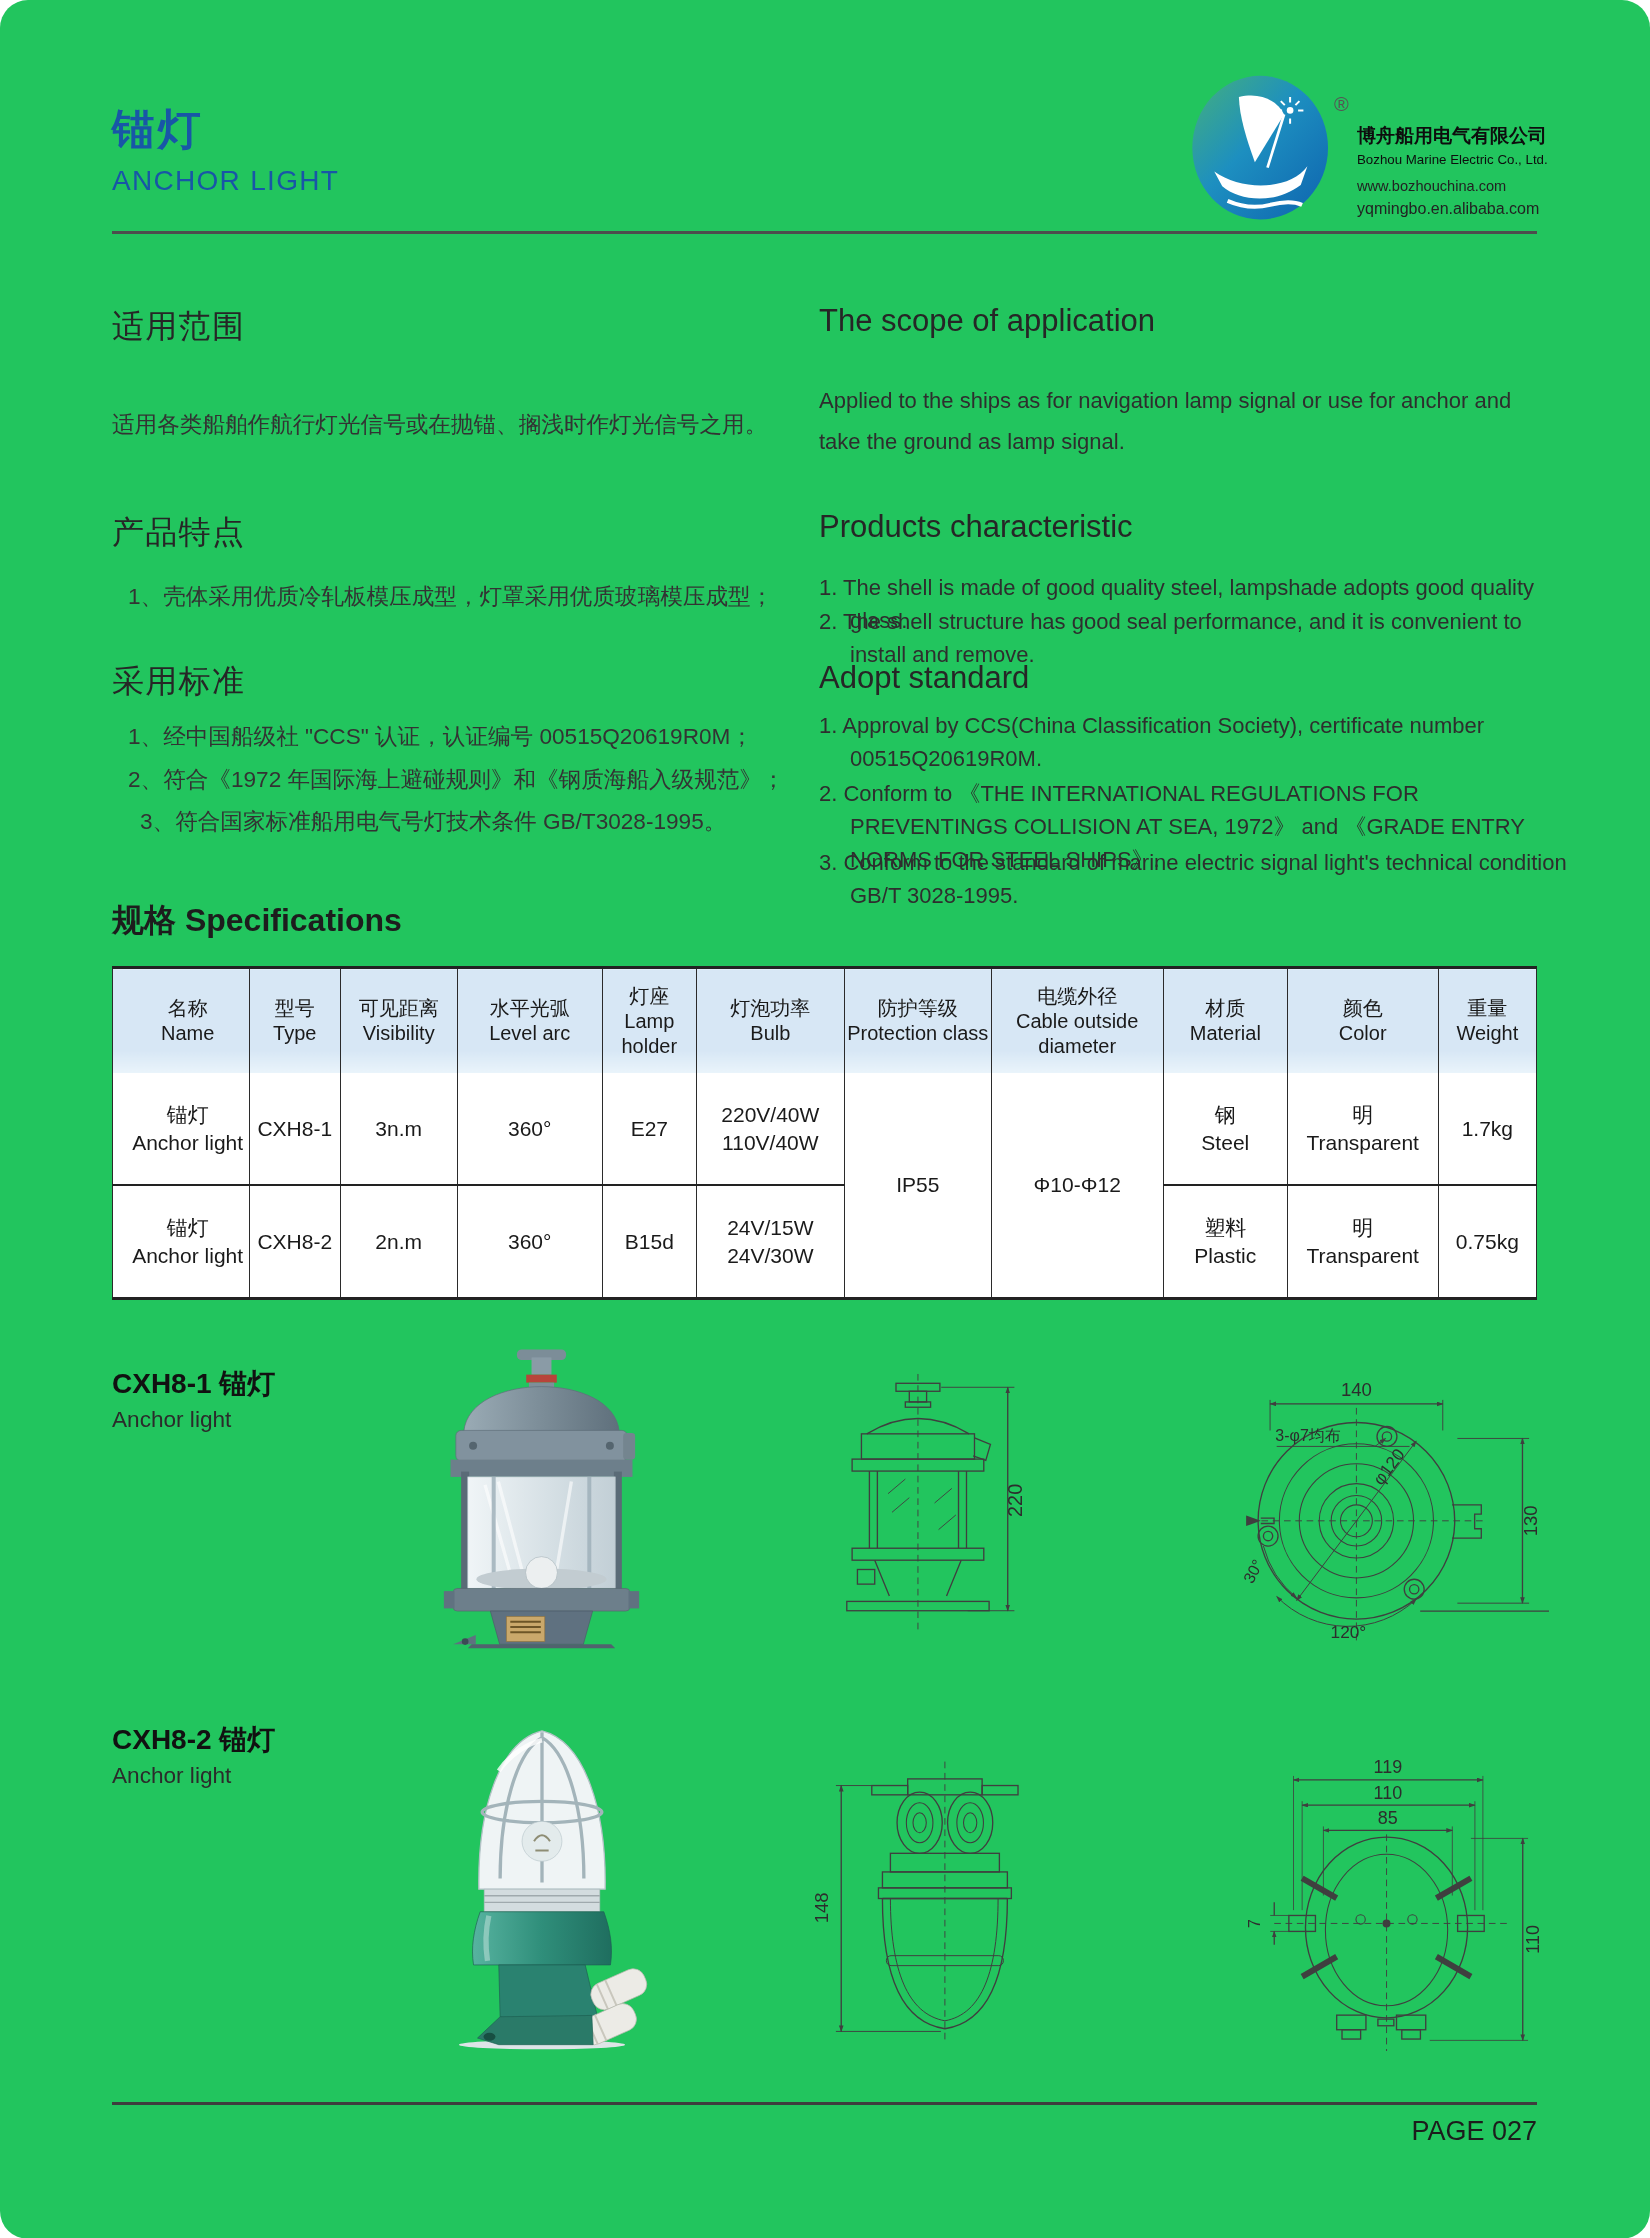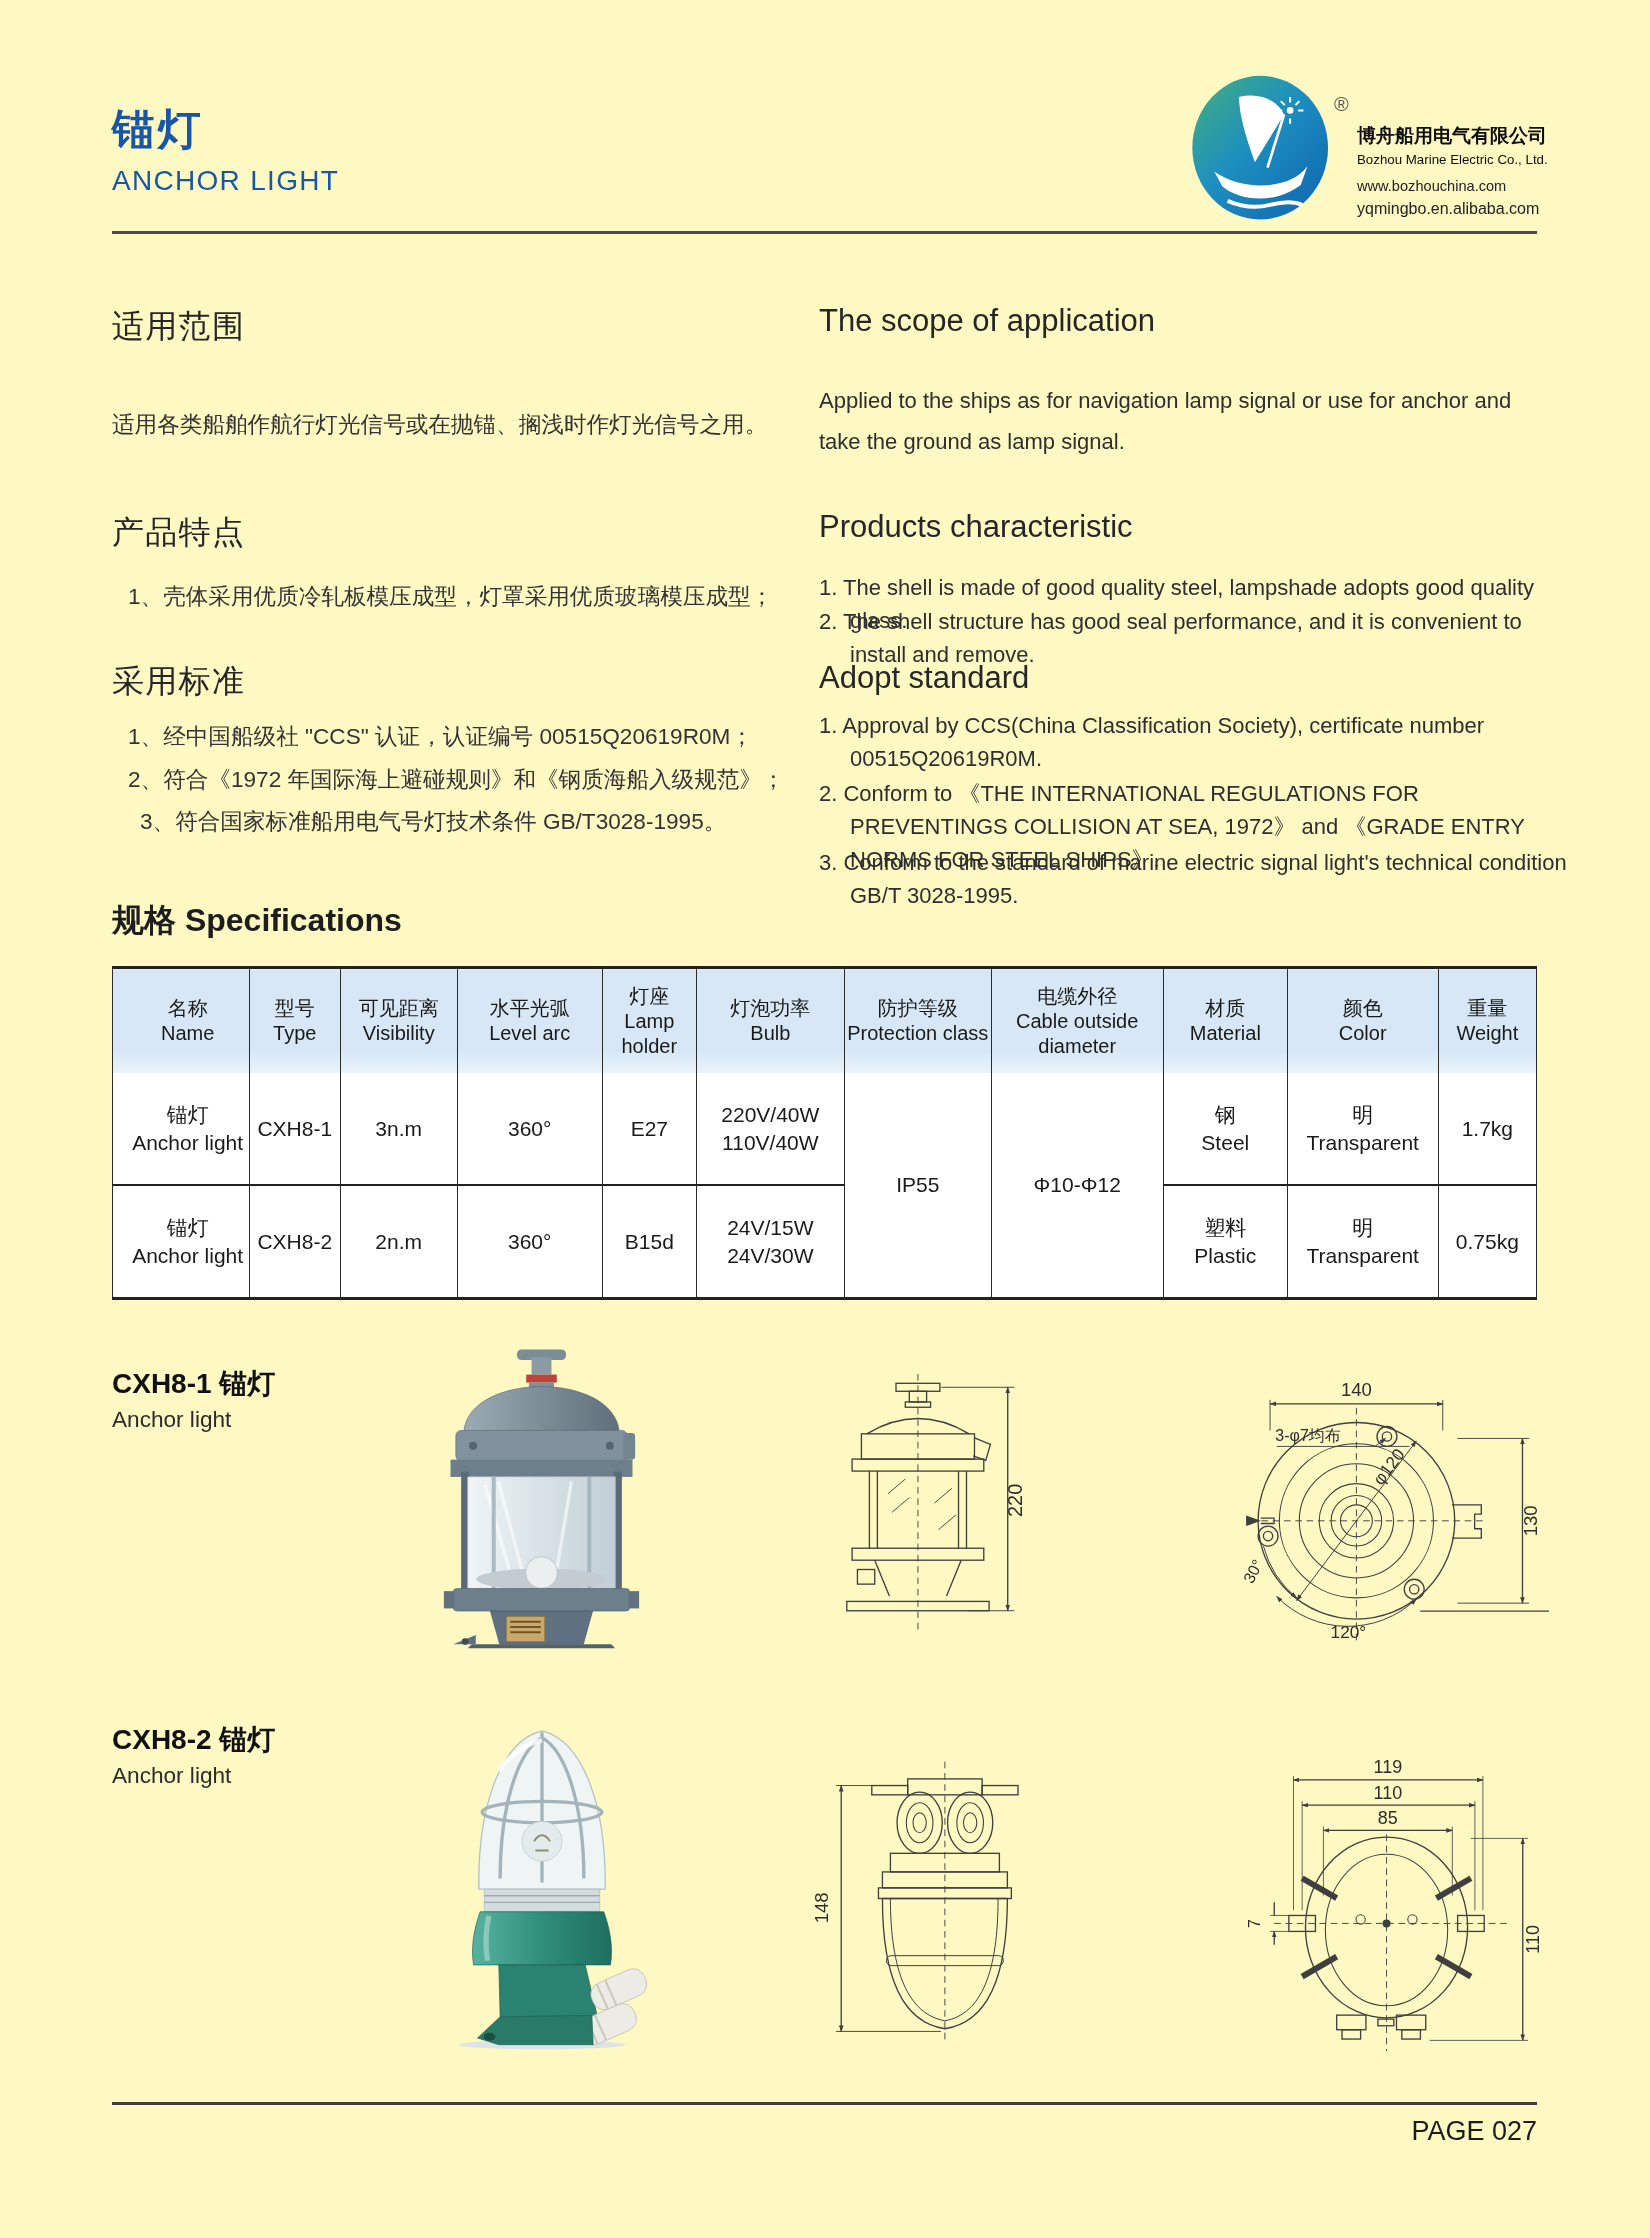--- a/index.html
+++ b/index.html
@@ -1,18 +1,18 @@
 <!DOCTYPE html>
 <html style="font-size:10.6px"><head>
 <meta charset="utf-8">
 <style>
   html,body{margin:0;padding:0;background:#ffffff;}
   #page{
-    position:relative;width:1650px;height:2239px;background:#fef9c3;overflow:hidden;
-    font-family:"Liberation Sans","DejaVu Sans",sans-serif;color:#2e2e2e;
+    position:relative;width:1650px;height:2239px;background:#22c55e;overflow:hidden;
+    font-family:"Liberation Sans","DejaVu Sans",sans-serif;color:#2e2e2e;border-radius:28px;
   }
   .abs{position:absolute;}
   
   .title-zh{font-size:43px;font-weight:700;color:#1856a7;letter-spacing:2.7px;}
   .title-en{font-size:28px;font-weight:400;color:#1856a7;letter-spacing:1.3px;}
   .hrule{background:#4d4d4d;height:2.7px;}
   .reg{font-size:20px;color:#555;}
   .co-zh{font-size:19px;font-weight:700;color:#0d0d0d;line-height:1.15;}
   .co-en{font-size:13.3px;font-weight:400;color:#0d0d0d;margin-top:5.3px;}
   .co-url{font-size:14.6px;color:#222;margin-top:10.6px;}

